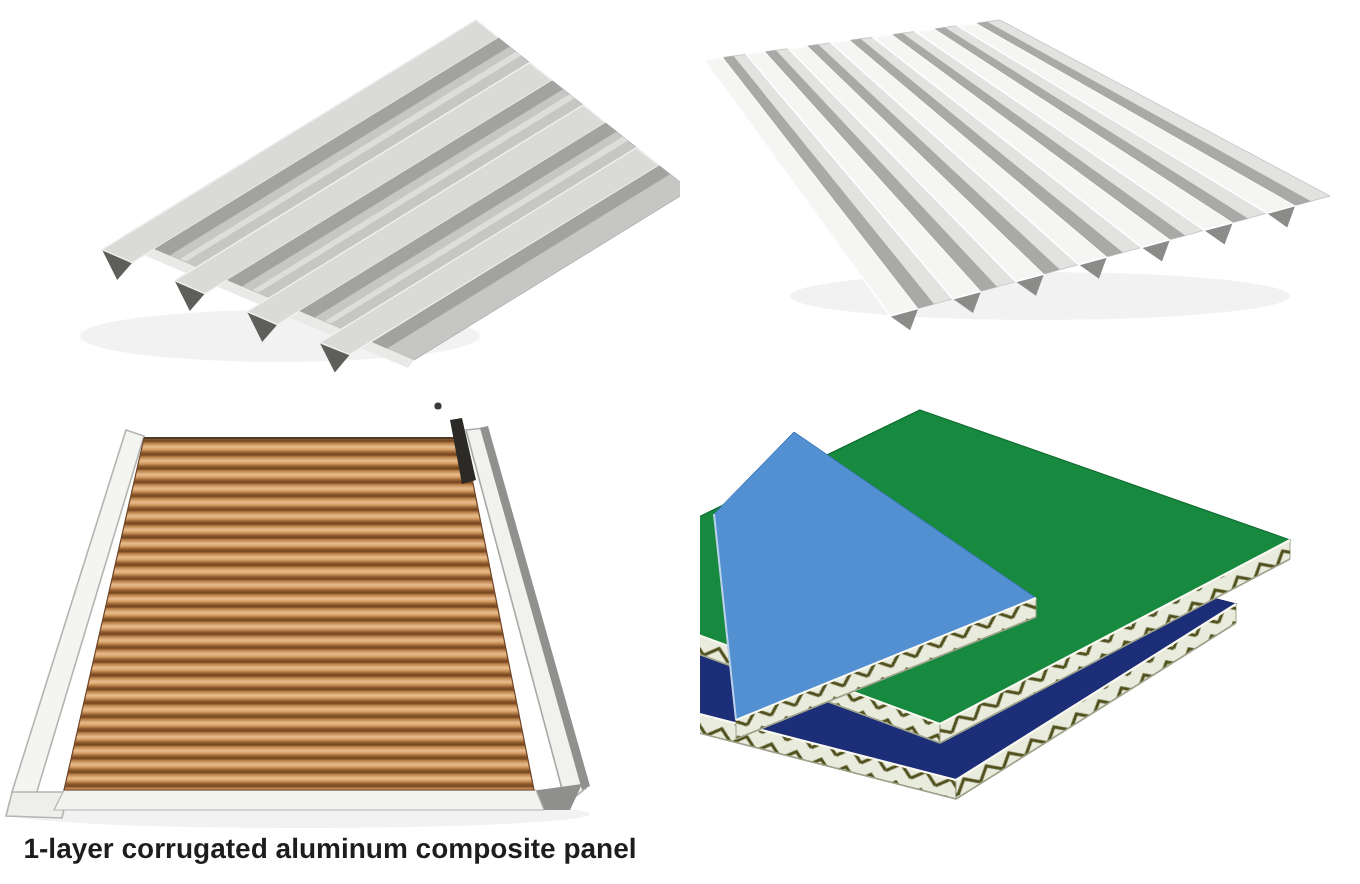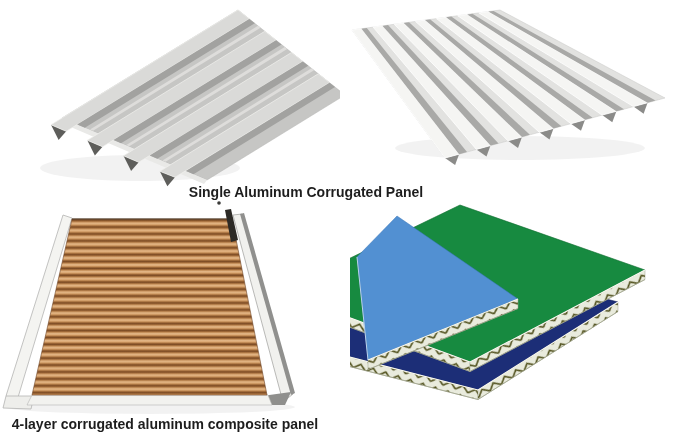--- a/index.html
+++ b/index.html
@@ -71,21 +71,20 @@
 
     <polygon points="21.5,28.7 26.8,28 127,152 119.1,154.2" fill="#a9a9a7"></polygon>
     <polygon points="42.6,25.9 48,25.1 158.5,143.4 150.5,145.6" fill="#a9a9a7"></polygon>
     <polygon points="63.8,23 69.1,22.3 189.9,134.8 182,137" fill="#a9a9a7"></polygon>
     <polygon points="85,20.1 90.3,19.4 221.4,126.3 213.5,128.4" fill="#a9a9a7"></polygon>
     <polygon points="106.1,17.3 111.3,16.6 252.6,117.7 245,119.8" fill="#a9a9a7"></polygon>
     <polygon points="127.3,14.4 132.5,13.7 284,109.2 276.4,111.3" fill="#a9a9a7"></polygon>
     <polygon points="148.3,11.6 153.6,10.9 315.5,100.6 307.6,102.7" fill="#a9a9a7"></polygon>
   </svg>
 
-  <div class="caption cap-mid">Single Aluminum Corrugated Panel</div>
 
   <svg class="fig" style="left:0;top:200px" width="310" height="215" viewBox="0 0 310 215">
     <defs>
       <linearGradient id="copperGrad" x1="0" y1="0" x2="0" y2="1">
         <stop offset="0" stop-color="#7a4a24"></stop>
         <stop offset="0.12" stop-color="#b97f47"></stop>
         <stop offset="0.4" stop-color="#e8bd8e"></stop>
         <stop offset="0.58" stop-color="#d8a168"></stop>
         <stop offset="0.82" stop-color="#8f5a2c"></stop>
         <stop offset="1" stop-color="#70421f"></stop>
@@ -152,15 +151,15 @@
     <g>
       <polygon points="47,16 7,57 18,160 168,99" fill="#5290d2" stroke="#3a76b8" stroke-width="0.5"></polygon>
       <line x1="7" y1="57" x2="18" y2="160" stroke="#bcd2ea" stroke-width="1"></line>
       <polygon points="18,160 168,99 168,108.5 18,169.5" fill="#e9ebdd" stroke="#9fa38c" stroke-width="0.5"></polygon>
       <polygon points="18,160 168,99 168,108.5 18,169.5" fill="url(#zzC)"></polygon>
       <line x1="18" y1="160" x2="168" y2="99" stroke="#fafaf2" stroke-width="1.1"></line>
       <line x1="18" y1="169.5" x2="168" y2="108.5" stroke="#9fa38c" stroke-width="0.8"></line>
     </g>
   </svg>
 
-  <div class="caption cap-bl">4-layer corrugated aluminum composite panel</div>
+  <div class="caption cap-bl">1-layer corrugated aluminum composite panel</div>
 
 </div>
 
 </body></html>

